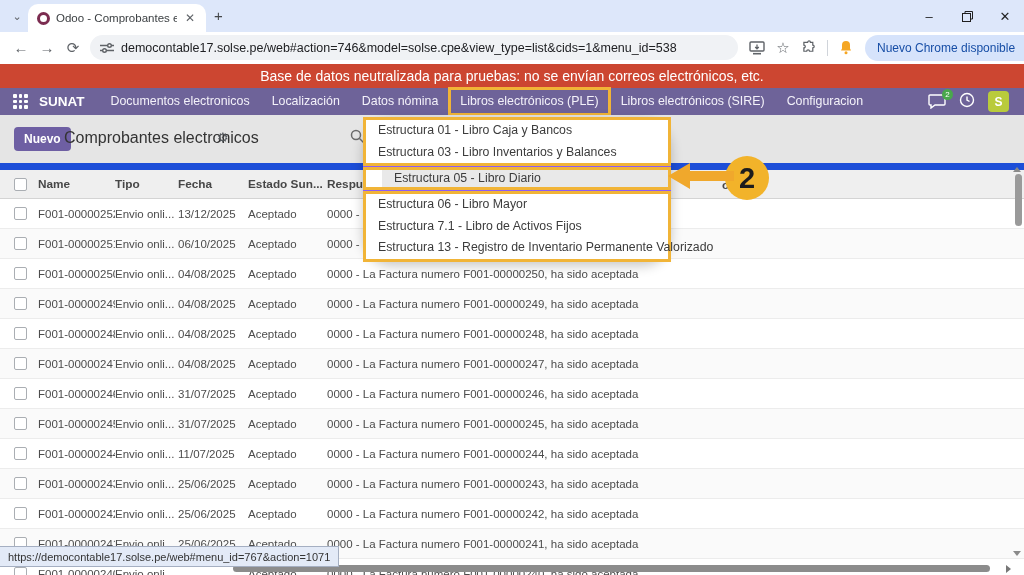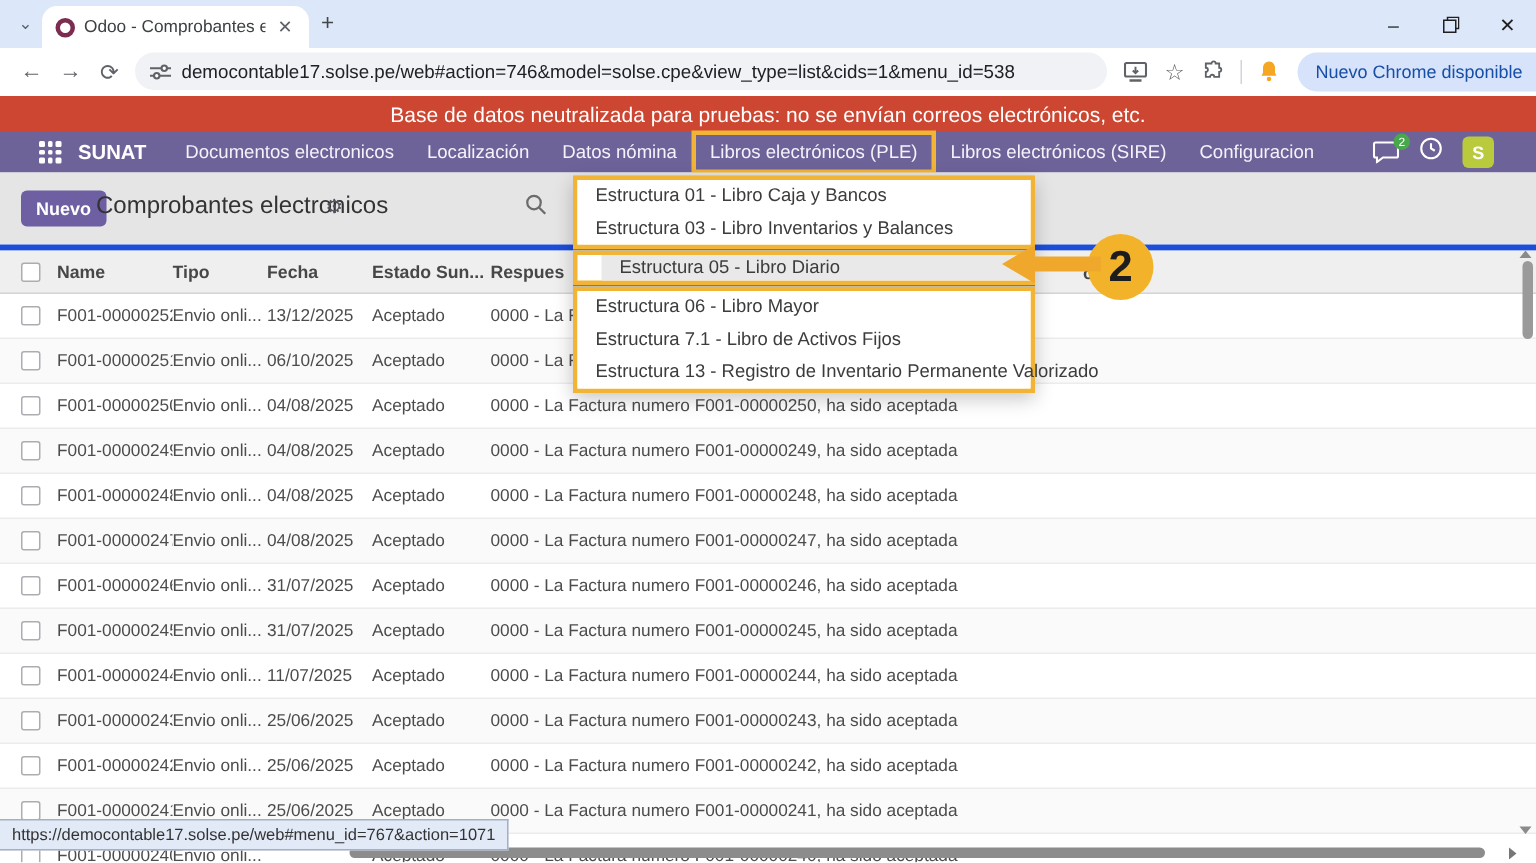--- a/index.html
+++ b/index.html
@@ -34,21 +34,21 @@
                display:flex;align-items:center;padding:0 4px 0 12px;flex:0 0 auto;}
   .update-pill span{font-size:12px;color:#174ea6;}
   .dots{color:#174ea6;font-size:13px;padding:0 5px;letter-spacing:0;}
 
   
   .banner{position:absolute;left:0;top:64px;width:1024px;height:24px;background:#cc4631;
           color:#fff;font-size:14px;display:flex;align-items:center;justify-content:center;}
 
   
   .nav{position:absolute;left:0;top:88px;width:1024px;height:27px;background:#6e6399;
-       display:flex;align-items:center;color:#fff;padding:0 24px;}
+       display:flex;align-items:center;color:#fff;padding:0 11px;}
   .apps-icon{width:15px;height:15px;display:grid;grid-template-columns:repeat(3,1fr);gap:2px;margin:0 2px;}
   .apps-icon i{background:#fff;border-radius:1px;}
   .brand{font-weight:bold;font-size:13.5px;margin:0 15px 0 9px;}
   .nav-item{font-size:12.4px;height:27px;line-height:27px;padding:0 11px;white-space:nowrap;color:#f4f2fa;}
   .nav-item.hl{outline:3px solid #f1b437;outline-offset:-2px;}
   .nav-right{margin-left:auto;display:flex;align-items:center;gap:13px;padding-right:4px;}
   .chat-wrap{position:relative;width:18px;height:16px;}
   .chat-badge{position:absolute;right:-7px;top:-5px;background:#49a84c;color:#fff;font-size:8px;
               border-radius:50%;width:11px;height:11px;line-height:11px;text-align:center;}
   .avatar{width:21px;height:21px;border-radius:4px;background:#b9cb3c;color:#fff;font-weight:bold;
@@ -62,21 +62,21 @@
   .gear{position:absolute;left:217px;top:15px;color:#51555a;font-size:13px;}
   .mag{position:absolute;left:350px;top:129px;}
   .pager{position:absolute;right:12px;top:126px;display:flex;align-items:center;gap:9px;}
   .pager-text{font-size:12.5px;color:#404040;}
   .pbtn{width:25px;height:24px;background:#e8eaee;border-radius:4px;display:flex;
         align-items:center;justify-content:center;}
   .pbtn+.pbtn{margin-left:1px;}
 
   
   .table-area{position:absolute;left:0;top:163px;width:1024px;height:412px;background:#fff;
-              border-top:4px solid #1d4ed8;overflow:hidden;}
+              border-top:7px solid #1d4ed8;overflow:hidden;}
   .thead{position:relative;height:29px;background:#efefef;border-bottom:1px solid #d4d4d4;
          display:flex;align-items:center;font-size:11.8px;font-weight:bold;color:#474747;}
   .row{height:30px;display:flex;align-items:center;border-bottom:1px solid #ececec;
        font-size:11.5px;color:#4c4c4c;background:#fff;}
   .row:nth-child(even){background:#fafafa;}
   .c-cb{flex:0 0 38px;display:flex;padding-left:14px;}
   .c-name{flex:0 0 77px;white-space:nowrap;overflow:hidden;}
   .c-tipo{flex:0 0 63px;white-space:nowrap;overflow:hidden;}
   .c-fecha{flex:0 0 70px;white-space:nowrap;}
   .c-estado{flex:0 0 79px;white-space:nowrap;}
@@ -91,22 +91,22 @@
   .varr{position:absolute;right:3px;width:0;height:0;border-left:4px solid transparent;
         border-right:4px solid transparent;z-index:20;}
   .varr.up{top:167px;border-bottom:5px solid #8a8a8a;}
   .varr.down{top:551px;border-top:5px solid #8a8a8a;}
   .hthumb{position:absolute;left:233px;top:565px;width:757px;height:7px;background:#8c8c8c;
           border-radius:4px;z-index:20;}
   .harr{position:absolute;right:13px;top:565px;width:0;height:0;border-top:4px solid transparent;
         border-bottom:4px solid transparent;border-left:5px solid #777;z-index:20;}
 
   
-  .dropdown{position:absolute;left:382px;top:117px;width:308px;z-index:30;
-            box-shadow:0 4px 12px rgba(0,0,0,.22);background:#3b82f6;}
+  .dropdown{position:absolute;left:363px;top:117px;width:308px;z-index:30;
+            box-shadow:0 4px 12px rgba(0,0,0,.22);background:#8b5cf6;border-radius:29px;}
   .dd-group{border:3px solid #f1b437;background:#fff;}
   .dd-group+.dd-group{margin-top:1px;}
   .dd-item{height:21.5px;line-height:21.5px;padding-left:12px;font-size:12.3px;color:#3c3c3c;
            white-space:nowrap;background:#fff;}
   .dd-item.active{height:17px;line-height:17px;background:#e9e9e9;margin-left:16px;}
 
   
   .ann-circle{position:absolute;left:725px;top:156px;width:44px;height:44px;border-radius:50%;
               background:#f2b32a;color:#1d1d1d;font-size:29px;font-weight:bold;display:flex;
               align-items:center;justify-content:center;z-index:40;}

